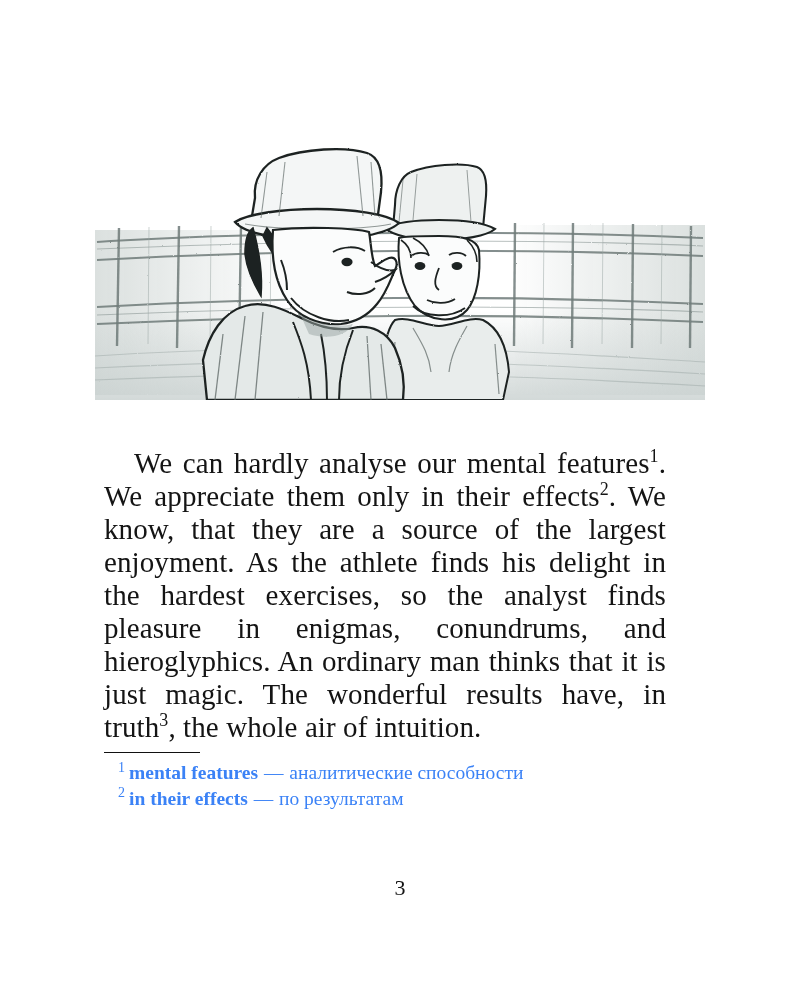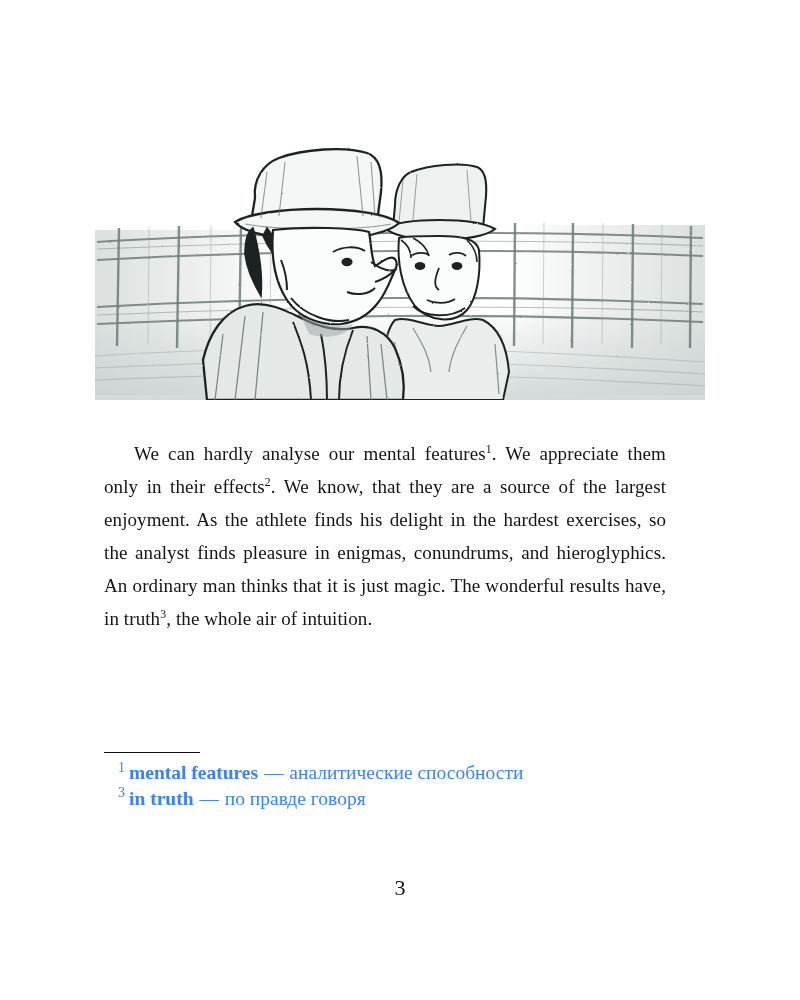--- a/index.html
+++ b/index.html
@@ -36,21 +36,21 @@
     width: 100%;
     height: 100%;
   }
 
   
   .body-text {
     position: absolute;
     left: 104px;
     top: 418px;
     width: 562px;
-    font-size: 19px;
+    font-size: 29px;
     line-height: 33px;
     text-align: justify;
     text-align-last: left;
     letter-spacing: 0.1px;
     color: #141414;
   }
   .body-text .indent {
     display: inline-block;
     width: 30px;
   }
@@ -283,21 +283,21 @@
 
   <div class="footnote-rule"></div>
 
   <div class="footnotes">
     <div class="footnote">
       <span class="marker">1</span><span class="term">mental features</span>
       <span class="dash">—</span>
       <span class="gloss">аналитические способности</span>
     </div>
     <div class="footnote">
-      <span class="marker">3</span><span class="term">in truth</span>
+      <span class="marker">2</span><span class="term">in their effects</span>
       <span class="dash">—</span>
-      <span class="gloss">по правде говоря</span>
+      <span class="gloss">по результатам</span>
     </div>
   </div>
 
   <div class="page-number">3</div>
 
 </div>
 
 </body></html>

